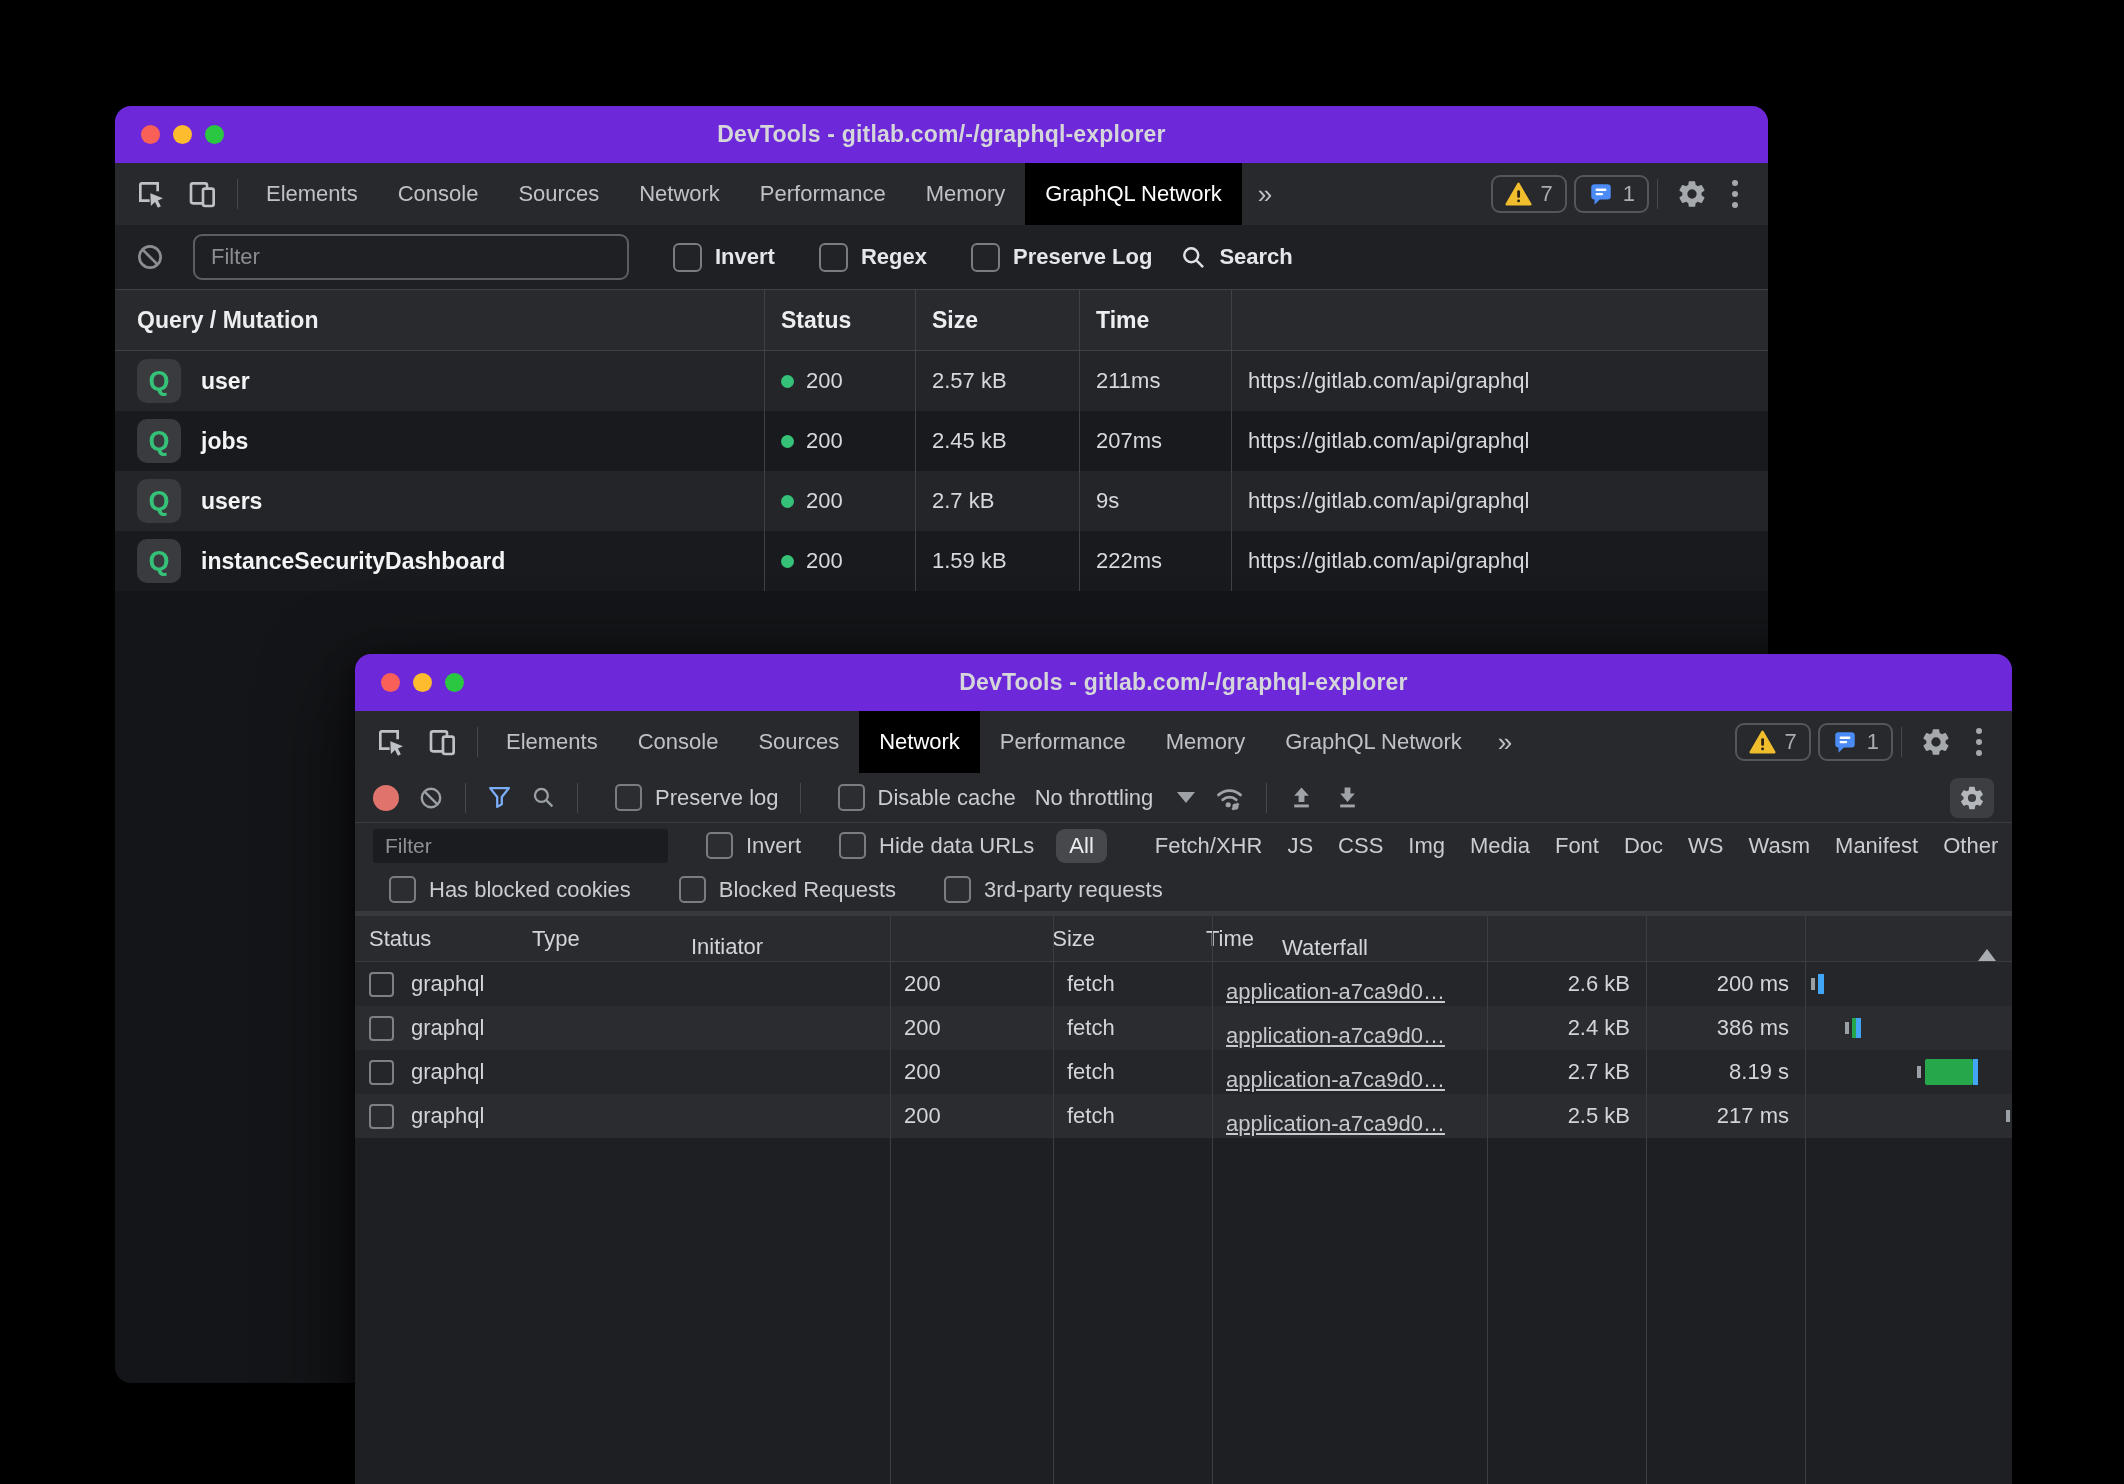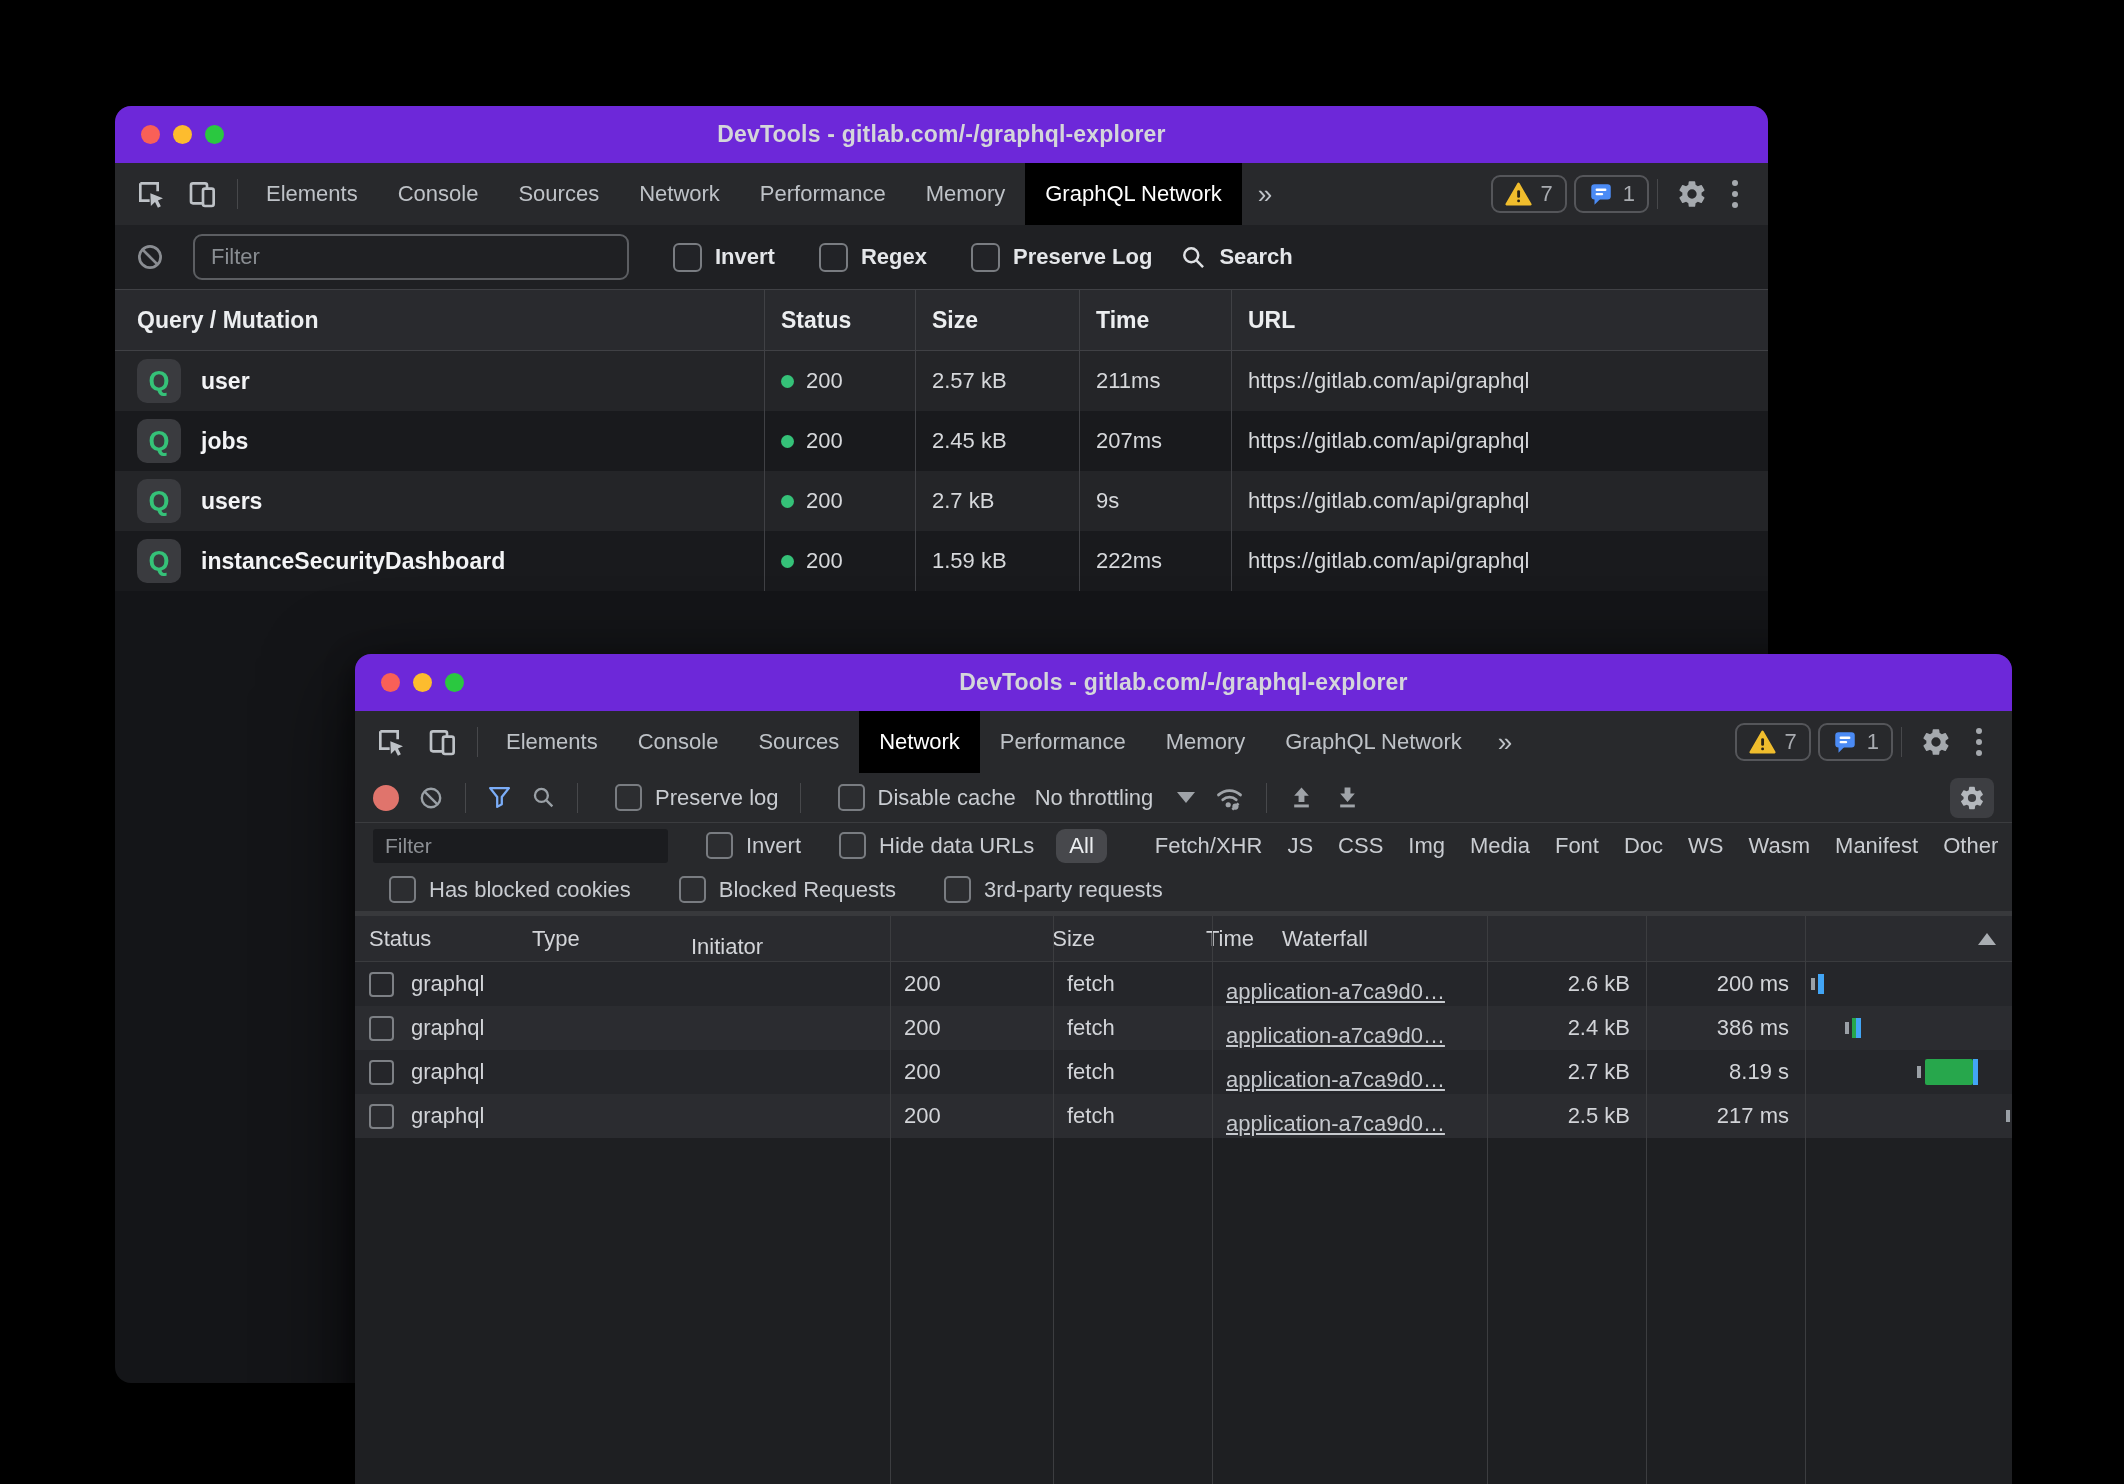--- a/index.html
+++ b/index.html
@@ -95,21 +95,21 @@
   .fr-row{display:flex;height:44px;align-items:center;font-size:22px;color:#d2d4d8;}
   .fr-row.r-dark{background:#25262a;}
   .fr-row.r-light{background:#2b2c30;}
   .fc{display:flex;align-items:center;padding-left:14px;box-sizing:border-box;height:100%;}
   .fc.n{width:535px;}
   .fc.st{width:163px;}
   .fc.ty{width:159px;}
   .fc.ini{width:275px;margin-top:16px;}
   .fc.sz{width:159px;justify-content:flex-end;padding-right:16px;padding-left:0;}
   .fc.tm{width:159px;justify-content:flex-end;padding-right:16px;padding-left:0;}
-  .fc.wf{flex:1;position:relative;padding-left:12px;}
+  .fc.wf{flex:1;position:relative;padding-left:12px;align-items:flex-end;}
   .rowcb{width:21px;height:21px;border:2px solid #7d8085;border-radius:4px;background:transparent;
          margin-right:17px;flex:none;}
   .initlink{text-decoration:underline;color:#c6c9ce;white-space:nowrap;overflow:hidden;}
   .sort-up{width:0;height:0;border-left:9px solid transparent;border-right:9px solid transparent;
            border-bottom:12px solid #a9adb2;margin-left:auto;margin-right:16px;}
   .fr-fill{flex:1;background:#1e1f22;}
   .vline{position:absolute;top:0;bottom:0;width:1px;background:#3c3d40;pointer-events:none;}
 
   
   .wtick{position:absolute;top:50%;transform:translateY(-50%);width:4px;height:12px;background:#9aa0a6;}
@@ -211,21 +211,20 @@
       </svg>
       <span class="bk-label">Search</span>
     </span>
   </div>
 
   <div class="bk-header">
     <div class="bc c1">Query / Mutation</div>
     <div class="bc c2">Status</div>
     <div class="bc c3">Size</div>
     <div class="bc c4">Time</div>
-    <div class="bc c5">URL</div>
   </div>
 
   <div class="bk-row odd">
     <div class="bc c1">
       <span class="qbadge">Q</span>
       <span class="bk-name">user</span>
     </div>
     <div class="bc c2">
         <span class="dot"></span>
         <span>200</span>

